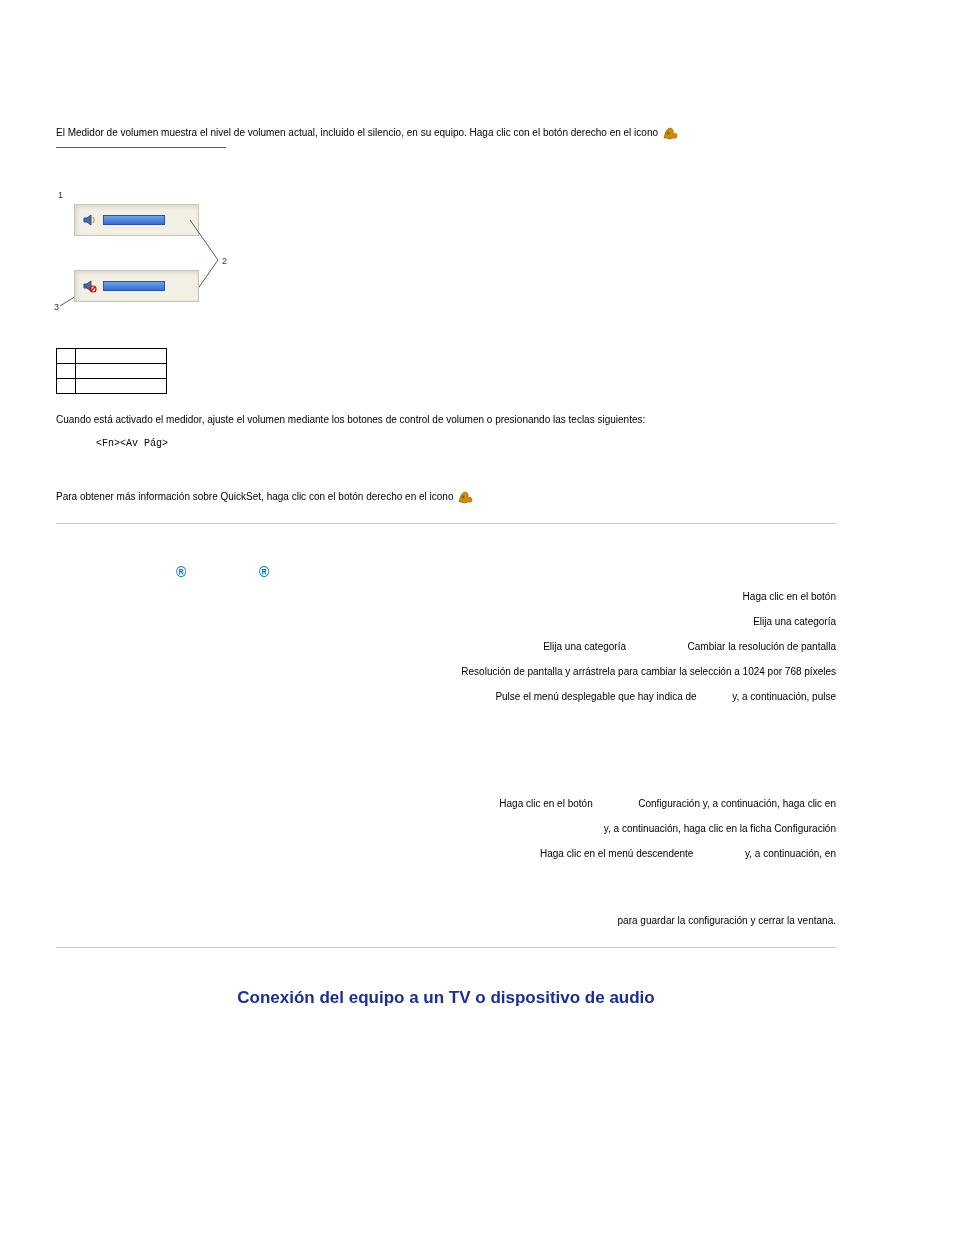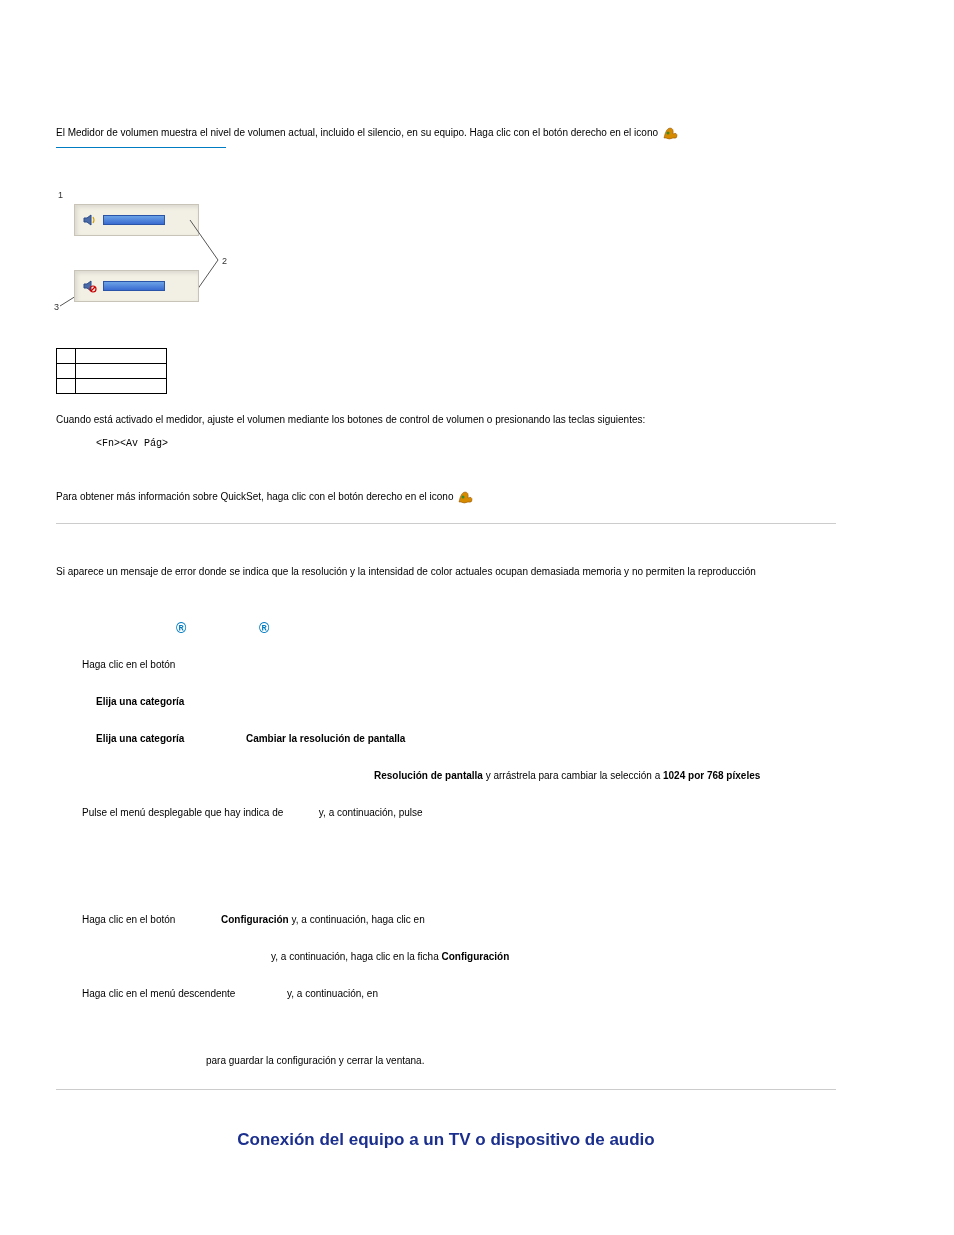--- a/index.html
+++ b/index.html
@@ -76,31 +76,32 @@
   .mini-table .c2 { width: 90px; }
   .key {
     font-family: "Courier New", monospace;
     font-size: 10px;
   }
   hr.sep {
     border: none;
     border-top: 1px solid #ccc;
     margin: 18px 0;
   }
-  .strong { font-weight: bold; }
+  .strong { font-weight: normal; }
   .reg {
     color: #007CC3;
     font-size: 14px;
     font-weight: bold;
   }
   .indent1 { padding-left: 26px; }
   .indent2 { padding-left: 40px; }
   .step-row {
-    margin: 20px 0;
+    margin: 8px 0;
     line-height: 1.7;
+    text-align: right;
   }
   h2.section {
     color: #1B2F8E;
     font-size: 17px;
     font-weight: bold;
     margin-top: 40px;
     font-family: Verdana, Arial, sans-serif;
     text-align: center;
   }
 </style>
@@ -180,21 +181,20 @@
     <span class="qs-icon">
       <svg width="16" height="14" viewBox="0 0 16 14">
         <path d="M1 12 Q3 2 7 2 Q11 2 10 8 Q14 6 14 10 Q14 13 10 12 Q6 14 3 12 Z" fill="#D68A00" stroke="#8A4A00" stroke-width="0.5"></path>
         <circle cx="5" cy="7" r="1.5" fill="#3A8A2A"></circle>
       </svg>
     </span>
   </p>
 
   <hr class="sep">
 
-  <p class="small-text" style="margin-top:40px;">Si aparece un mensaje de error donde se indica que la resolución y la intensidad de color actuales ocupan demasiada memoria y no permiten la reproducción</p>
 
   <div style="margin-top:40px;">
     <span class="reg" style="margin-left:120px;">®</span>
     <span class="reg" style="margin-left:70px;">®</span>
   </div>
 
   <div class="step-row indent1">
     <span>Haga clic en el botón </span>
   </div>
   <div class="step-row indent2">

